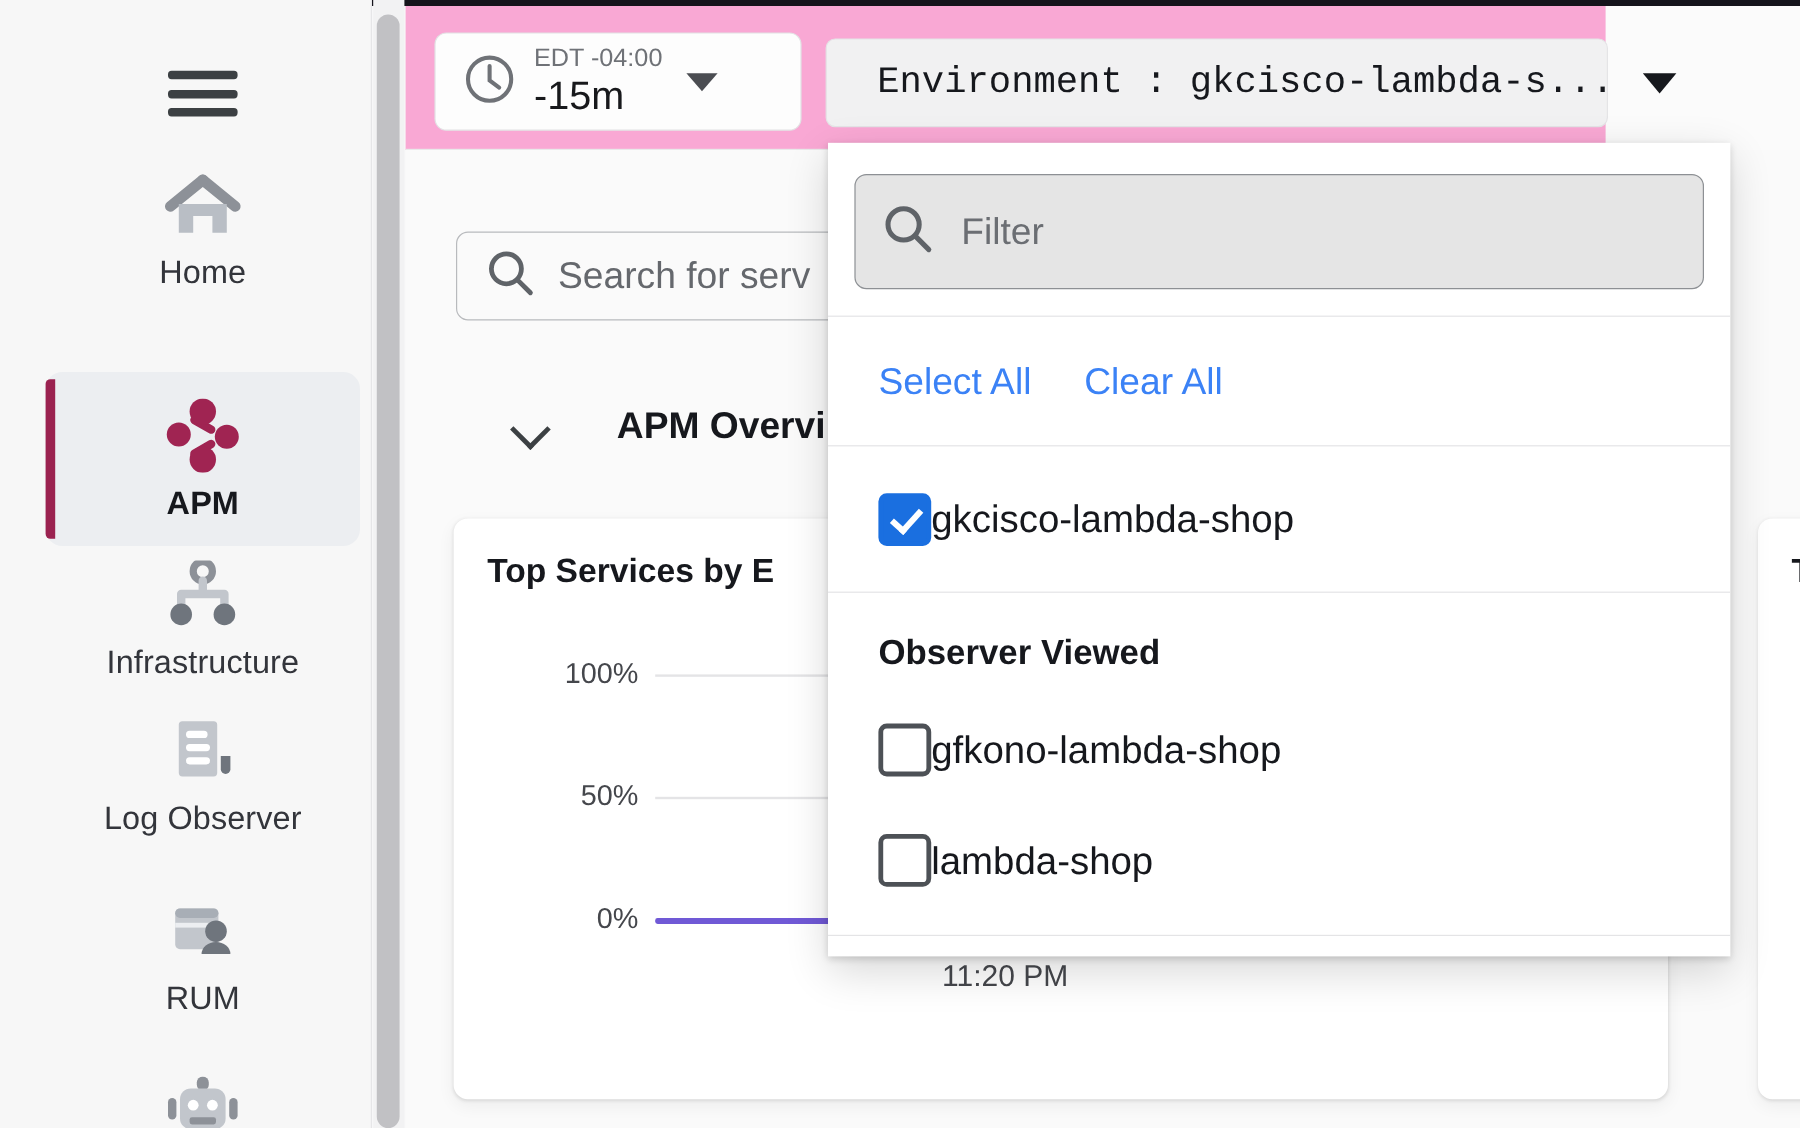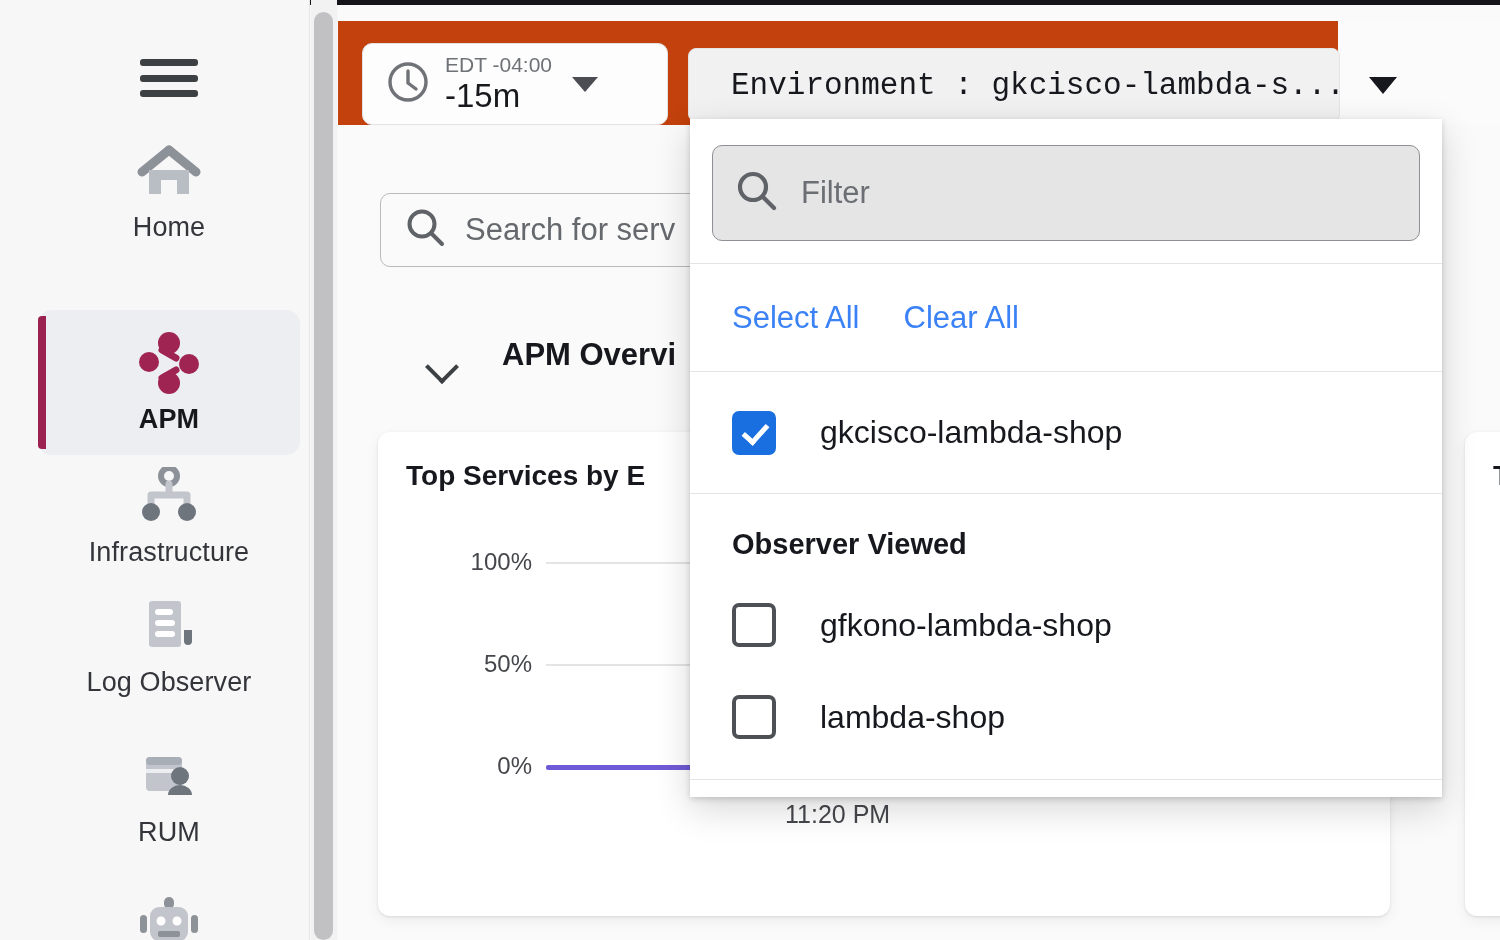--- a/index.html
+++ b/index.html
@@ -71,22 +71,22 @@
     position: absolute; left: 314px; top: 12px; width: 19px; height: 928px;
     background: #c1c1c4; border-radius: 10px;
   }
 
   
   .main {
     position: absolute; left: 338px; top: 5px; right: 0; bottom: 0;
     background: #fafafa;
   }
   .toolbar {
-    position: absolute; left: 0; top: 16px; width: 1162px; height: 120px;
-    background: #c2410c;
+    position: absolute; left: 0; top: 0; width: 1162px; height: 120px;
+    background: #f9a8d4;
     border-bottom: 1px solid #e9e9ea;
   }
   .toolbar-right-fill {
     position: absolute; left: 1000px; top: 0; width: 162px; height: 120px;
     background: #fbfbfb;
   }
 
   .time-btn {
     position: absolute; left: 24px; top: 22px; width: 306px; height: 82px;
     background: #fdfdfd; border: 1px solid #e2e2e4; border-radius: 10px;
@@ -118,21 +118,21 @@
   .search-box {
     position: absolute; left: 42px; top: 68px; width: 730px; height: 74px;
     border: 1px solid #b8babd; border-radius: 10px; background: #fafafa;
     display: flex; align-items: center; cursor: text;
   }
   .search-box .mag { margin-left: 24px; }
   .search-placeholder { margin-left: 18px; font-size: 31px; color: #65686d; white-space: nowrap; }
 
   .section-head {
     position: absolute; left: 90px; top: 212px;
-    display: flex; align-items: flex-end; cursor: pointer;
+    display: flex; align-items: center; cursor: pointer; gap: 12px;
   }
   .chev {
     width: 30px; height: 18px; position: relative; margin-right: 44px;
   }
   .chev:before {
     content: ""; position: absolute; left: 2px; top: 0;
     width: 20px; height: 20px;
     border-right: 4px solid #3c4043; border-bottom: 4px solid #3c4043;
     transform: rotate(45deg);
   }
@@ -203,21 +203,21 @@
     border: 4px solid #4d5156; background: #fff;
     flex: 0 0 auto; position: relative;
   }
   .cbx.checked { background: #1a6fe0; border-color: #1a6fe0; }
   .cbx.checked:after {
     content: ""; position: absolute; left: 12px; top: 4px;
     width: 10px; height: 20px;
     border-right: 5px solid #fff; border-bottom: 5px solid #fff;
     transform: rotate(42deg);
   }
-  .dd-opt-label { margin-left: 44px; font-size: 32px; color: #16181d; white-space: nowrap; }
+  .dd-opt-label { font-size: 32px; color: #16181d; white-space: nowrap; }
 
   .dd-group-title {
     padding: 34px 0 0 42px; font-size: 29px; font-weight: 700; color: #16181d;
   }
   .dd-group { border-bottom: 1px solid #e4e4e6; padding-bottom: 16px; }
   .dd-group .dd-option { border-bottom: none; height: 92px; }
   .dd-footer { height: 46px; }
 
   .clip-hidden { overflow: hidden; }
 </style>

